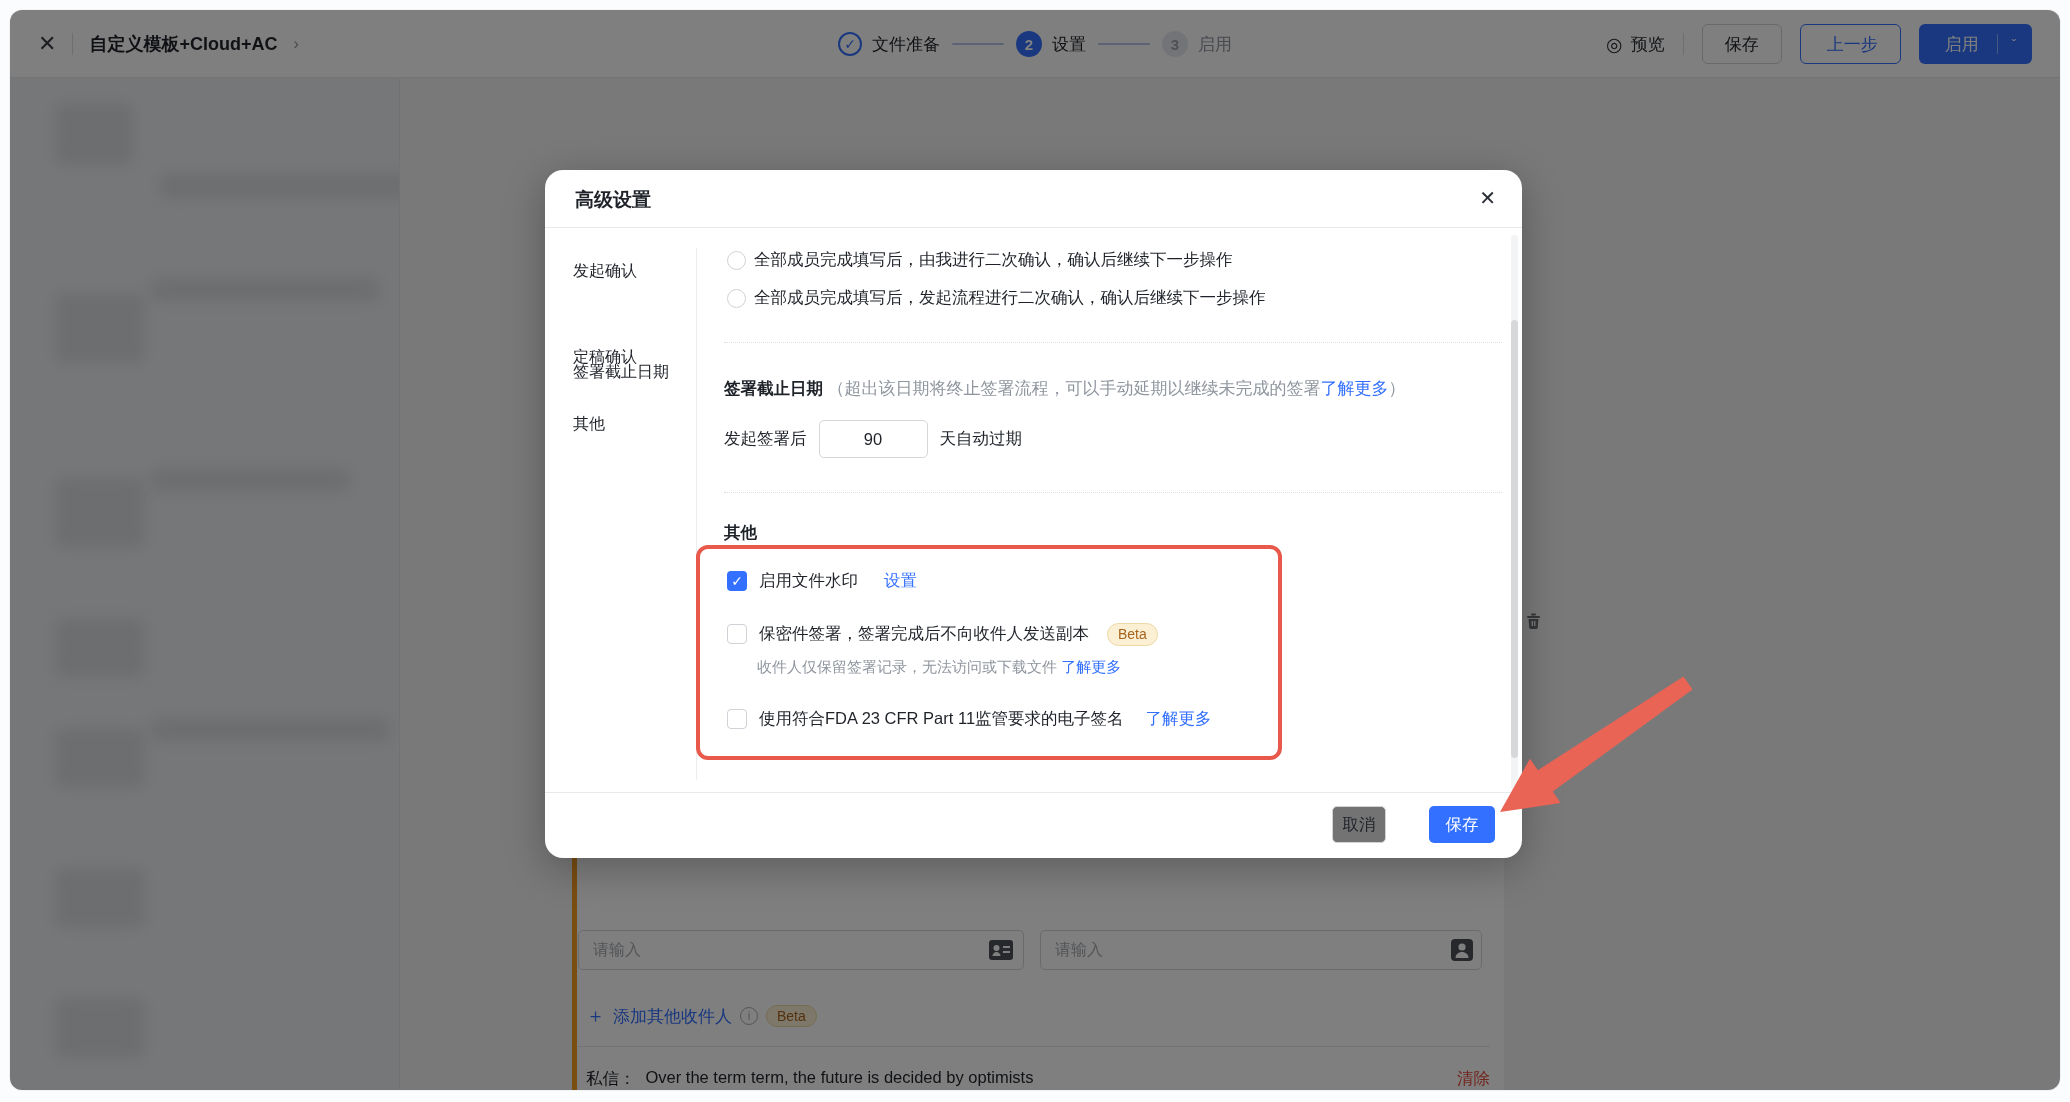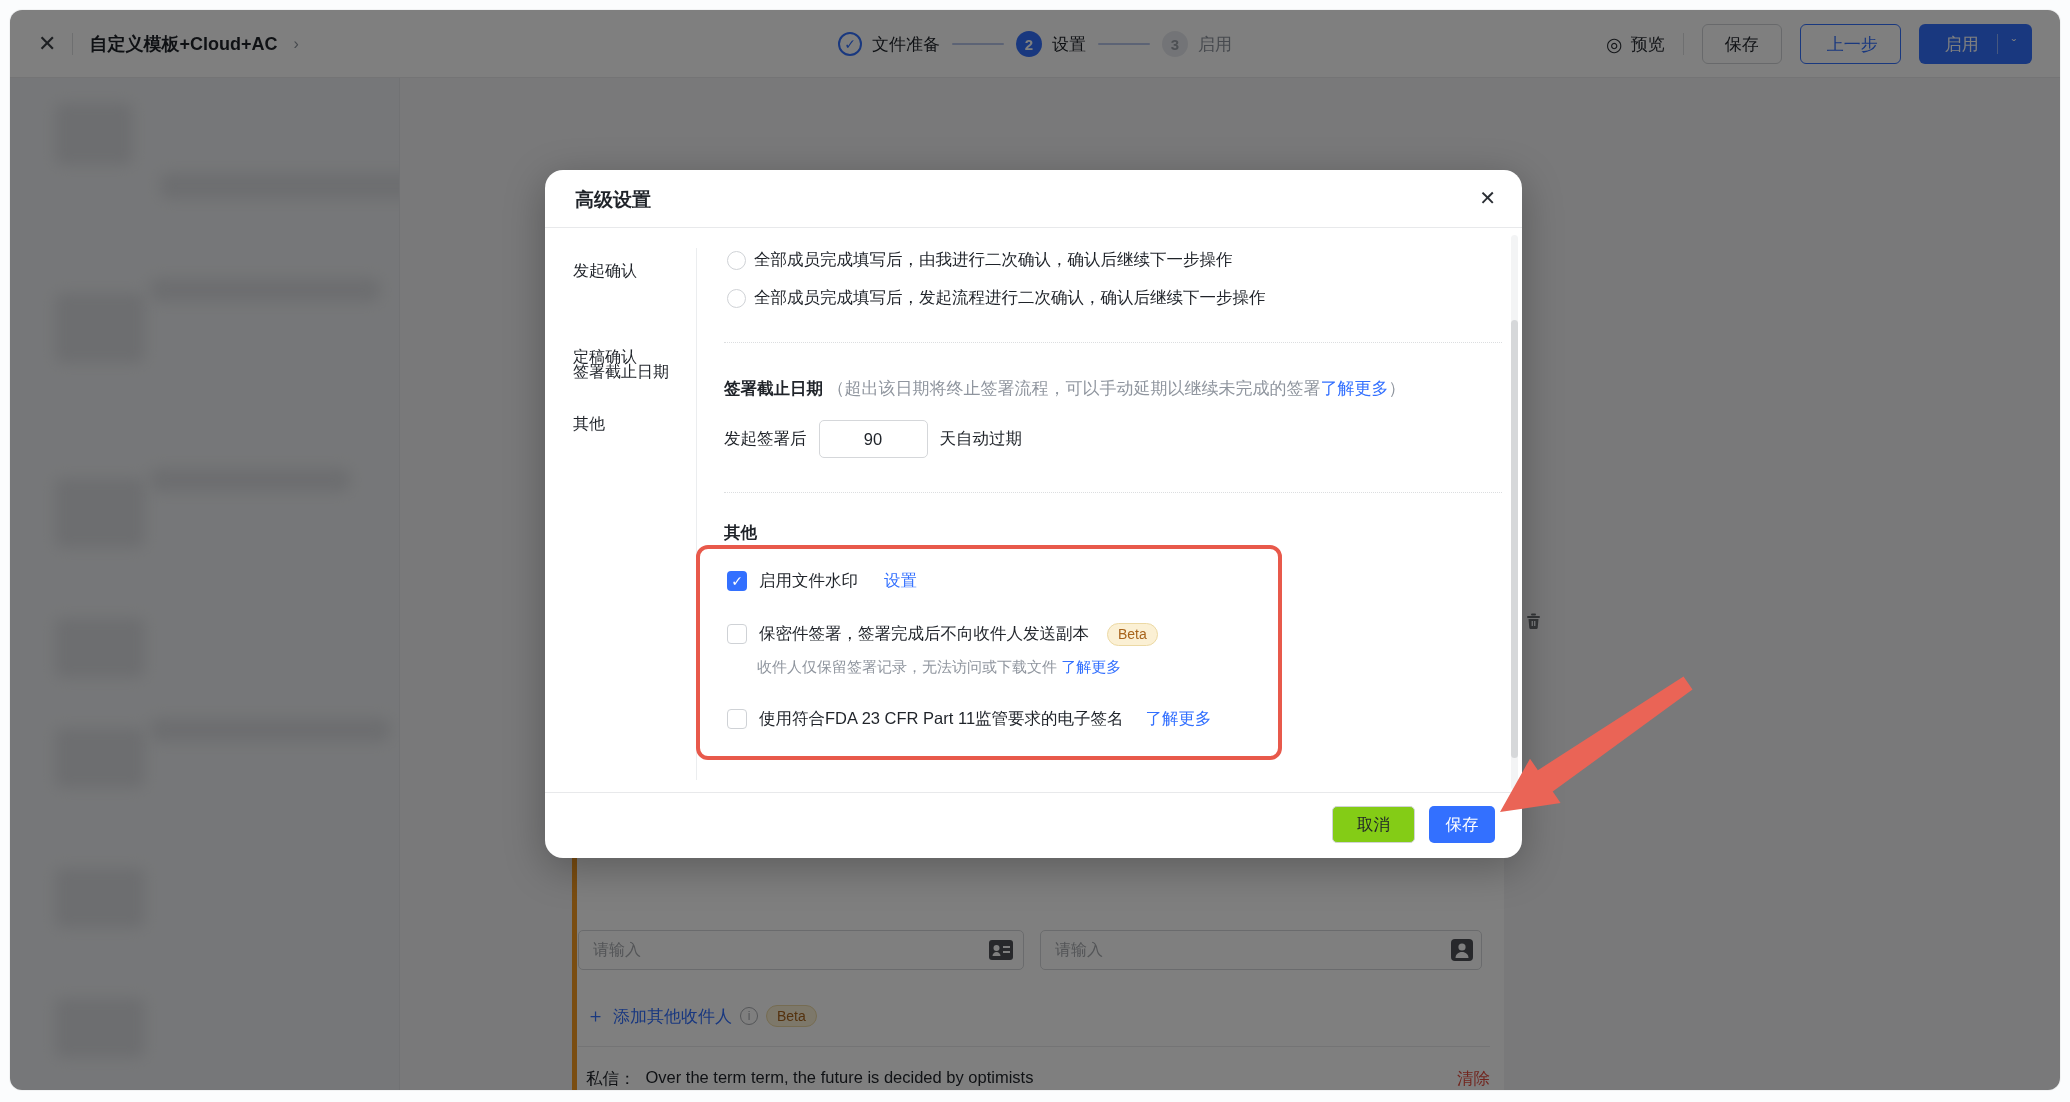--- a/index.html
+++ b/index.html
@@ -103,21 +103,21 @@
   .cb-on { background:#3370ff; color:#fff; }
   .cb-off { background:#fff; border:1.5px solid #cfd2d6; }
   .cb-sub { position:absolute; left:212px; font-size:15px; color:#8f959e; }
   .m-scroll-track { position:absolute; right:4px; top:65px; width:7px; height:555px;
                     background:#f3f4f5; border-radius:4px; }
   .m-scroll-thumb { position:absolute; right:4px; top:150px; width:7px; height:438px;
                     background:#d6d8da; border-radius:4px; }
   .m-ftr-div { position:absolute; left:0; top:622px; width:100%; height:1px; background:#e8e9eb; }
   .m-btn { position:absolute; top:636px; height:37px; border-radius:5px; font-size:16.5px;
            display:flex; align-items:center; justify-content:center; cursor:pointer; }
-  .m-cancel { left:787px; width:83px; background:#84cc16; border:1px solid #d0d3d6; color:#1f2329;text-align:center; }
+  .m-cancel { left:787px; width:54px; background:#737373; border:1px solid #d0d3d6; color:#1f2329;text-align:center; }
   .m-save { left:884px; width:66px; background:#3370ff; color:#fff; border:none; }
 
   .arrow-layer { position:absolute; inset:0; z-index:120; pointer-events:none; }
 </style>
 </head>
 <body>
 
 <div id="root">
   <div class="window">
 

